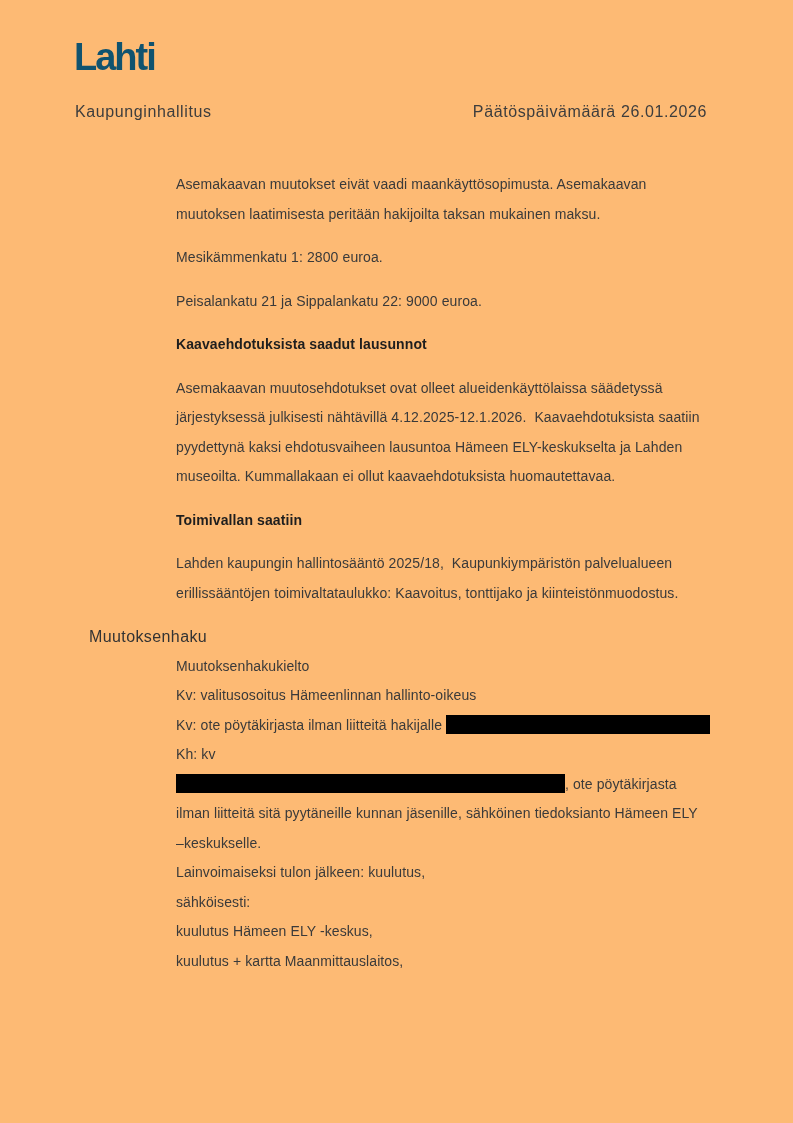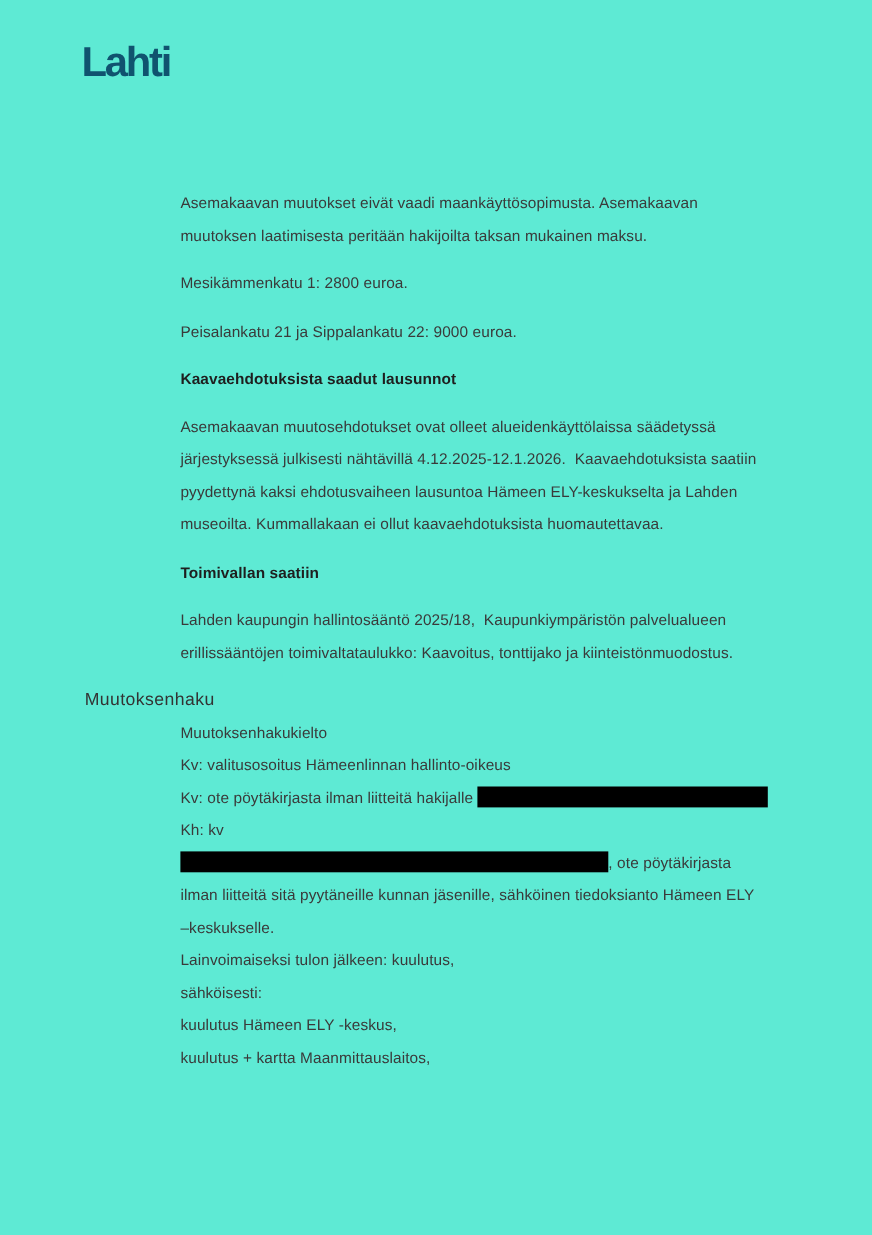--- a/index.html
+++ b/index.html
@@ -1,20 +1,20 @@
 <!DOCTYPE html>
 <html><head>
 <meta charset="utf-8">
 <style>
   html, body { margin: 0; padding: 0; background: #ffffff; }
   .page {
     position: relative;
     width: 793px;
     height: 1123px;
-    background: #5eead4;
+    background: #fdba74;
     font-family: "Liberation Sans", sans-serif;
     color: #3a3a3a;
     overflow: hidden;
   }
   .logo {
     position: absolute;
     left: 74px;
     top: 36px;
     font-size: 38px;
     font-weight: 700;
@@ -33,20 +33,21 @@
     color: #3d3d3d;
   }
   .main {
     position: absolute;
     left: 0;
     right: 0;
     top: 170px;
     font-size: 14px;
     line-height: 29.5px;
     letter-spacing: 0.1px;
+    padding-left: 12px;
   }
   .para {
     margin: 0 40px 14px 164px;
   }
   .pline { white-space: pre; }
   .heading {
     margin: 0 40px 14px 164px;
     font-weight: 700;
     color: #1e1e1e;
   }
@@ -70,20 +71,24 @@
   .bar1 { width: 264px; }
   .bar2 { width: 389px; }
 </style>
 </head>
 <body>
 
 <div class="page">
 
   <div class="logo">Lahti</div>
 
+  <div class="header-row">
+    <span>Kaupunginhallitus</span>
+    <span>Päätöspäivämäärä 26.01.2026</span>
+  </div>
 
   <div class="main">
 
     <div class="para">
       <div class="pline">Asemakaavan muutokset eivät vaadi maankäyttösopimusta. Asemakaavan</div>
       <div class="pline">muutoksen laatimisesta peritään hakijoilta taksan mukainen maksu.</div>
     </div>
 
     <div class="para">
       <div class="pline">Mesikämmenkatu 1: 2800 euroa.</div>

